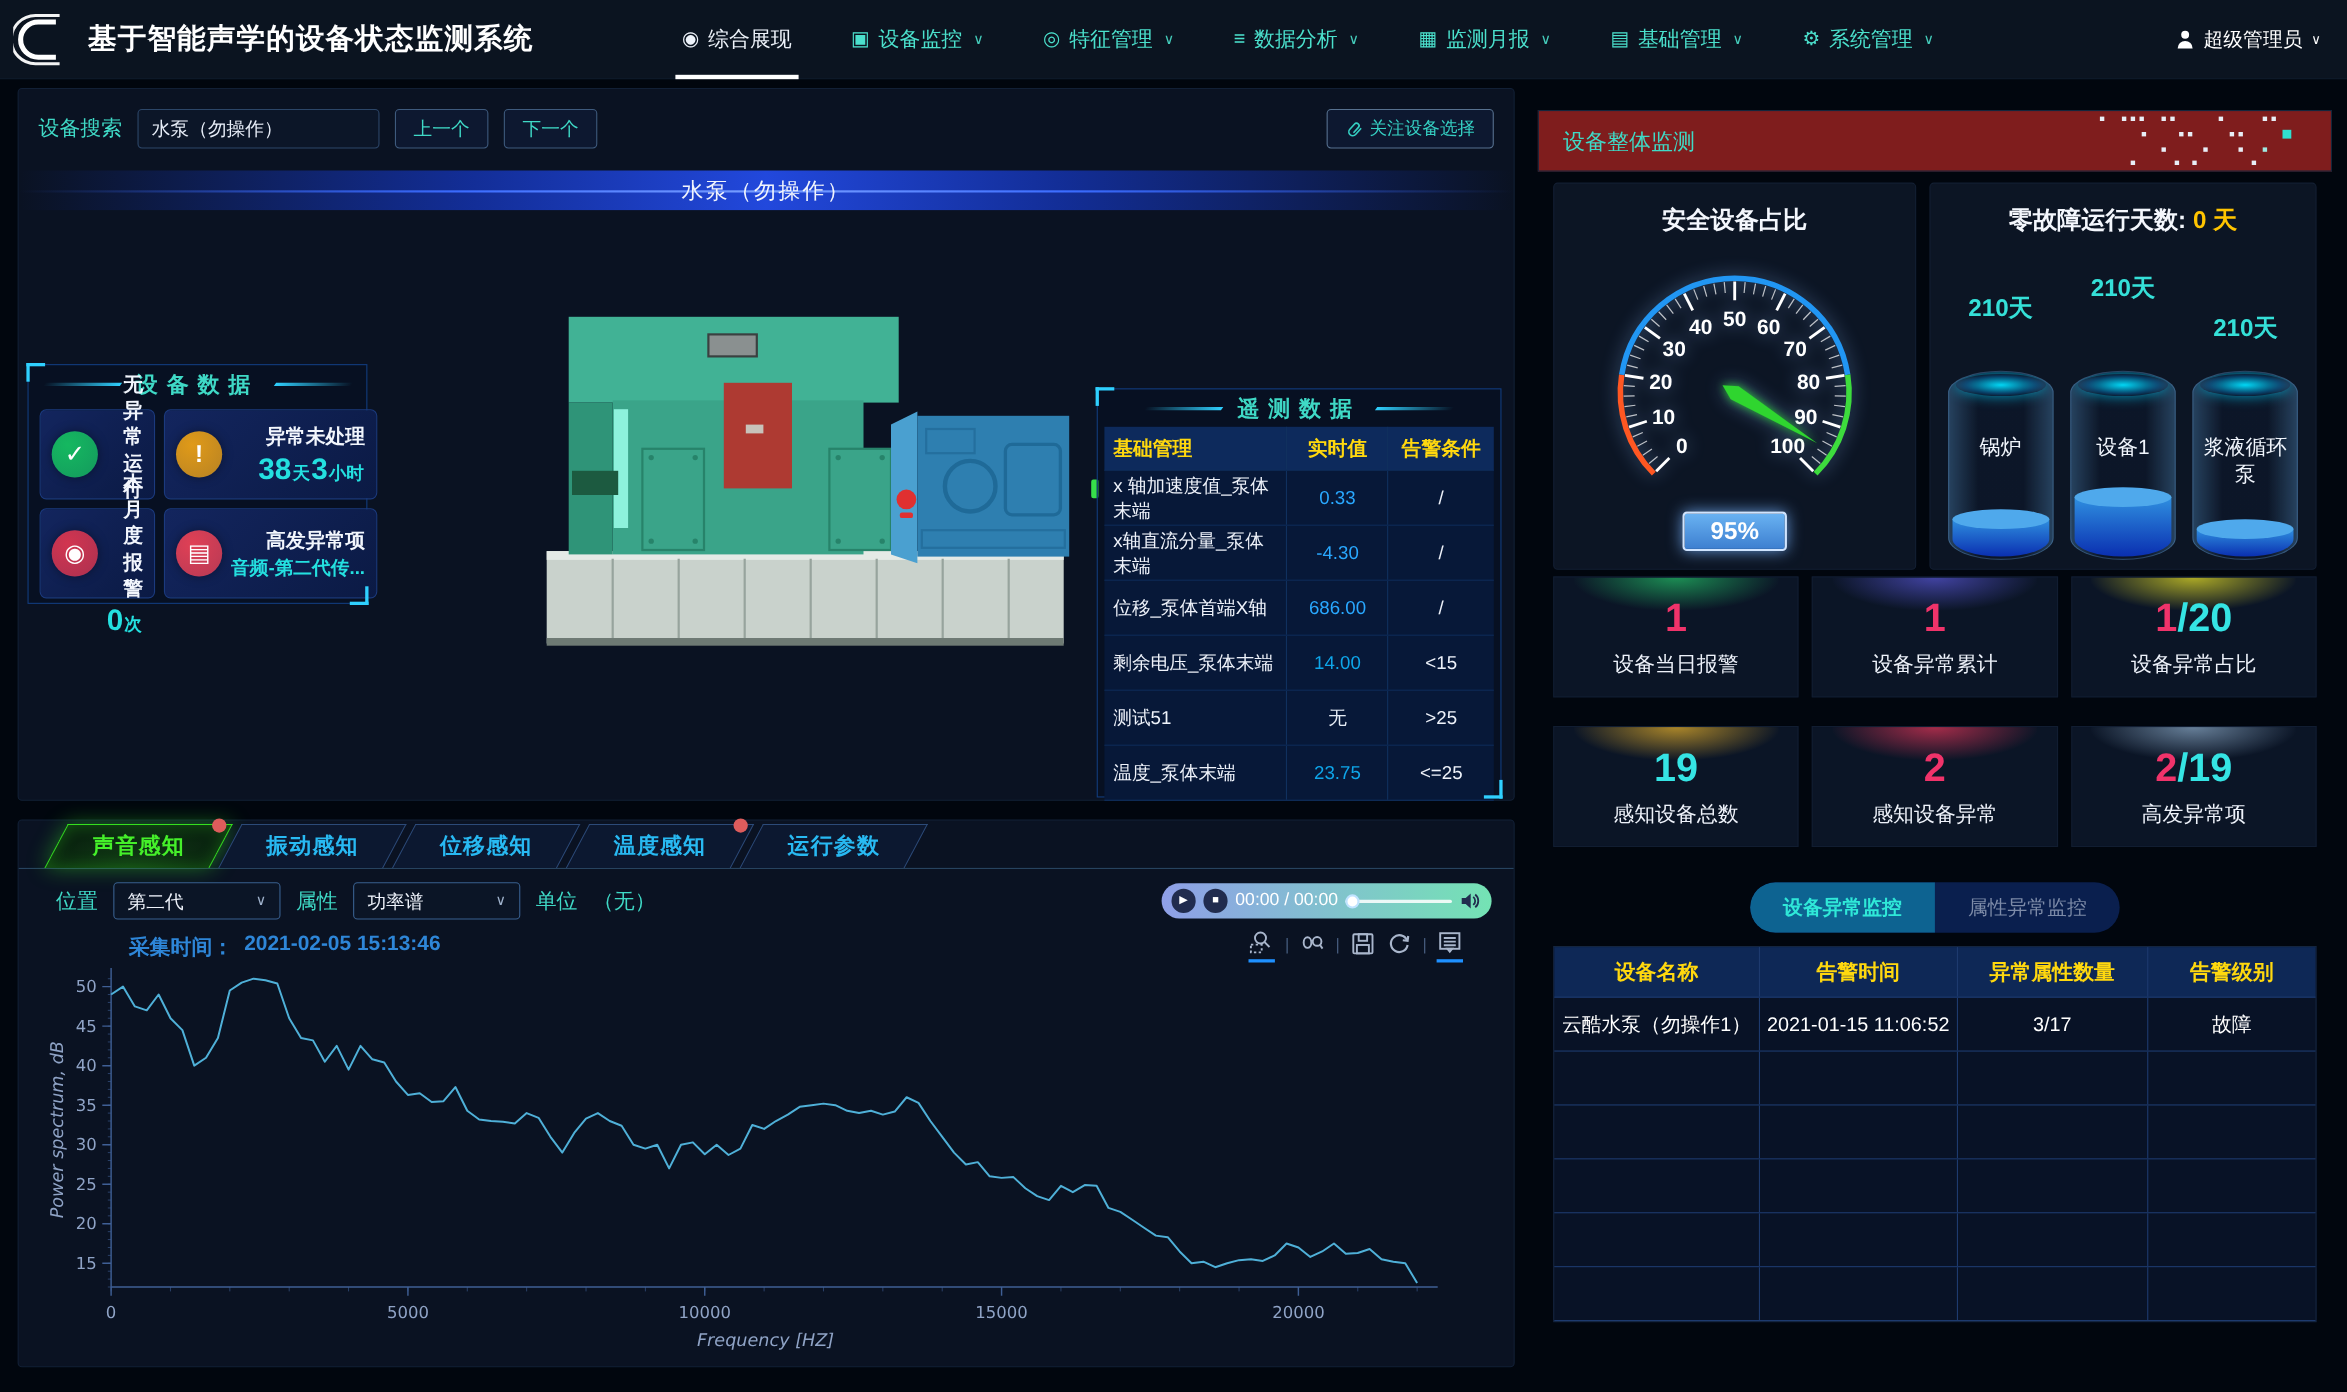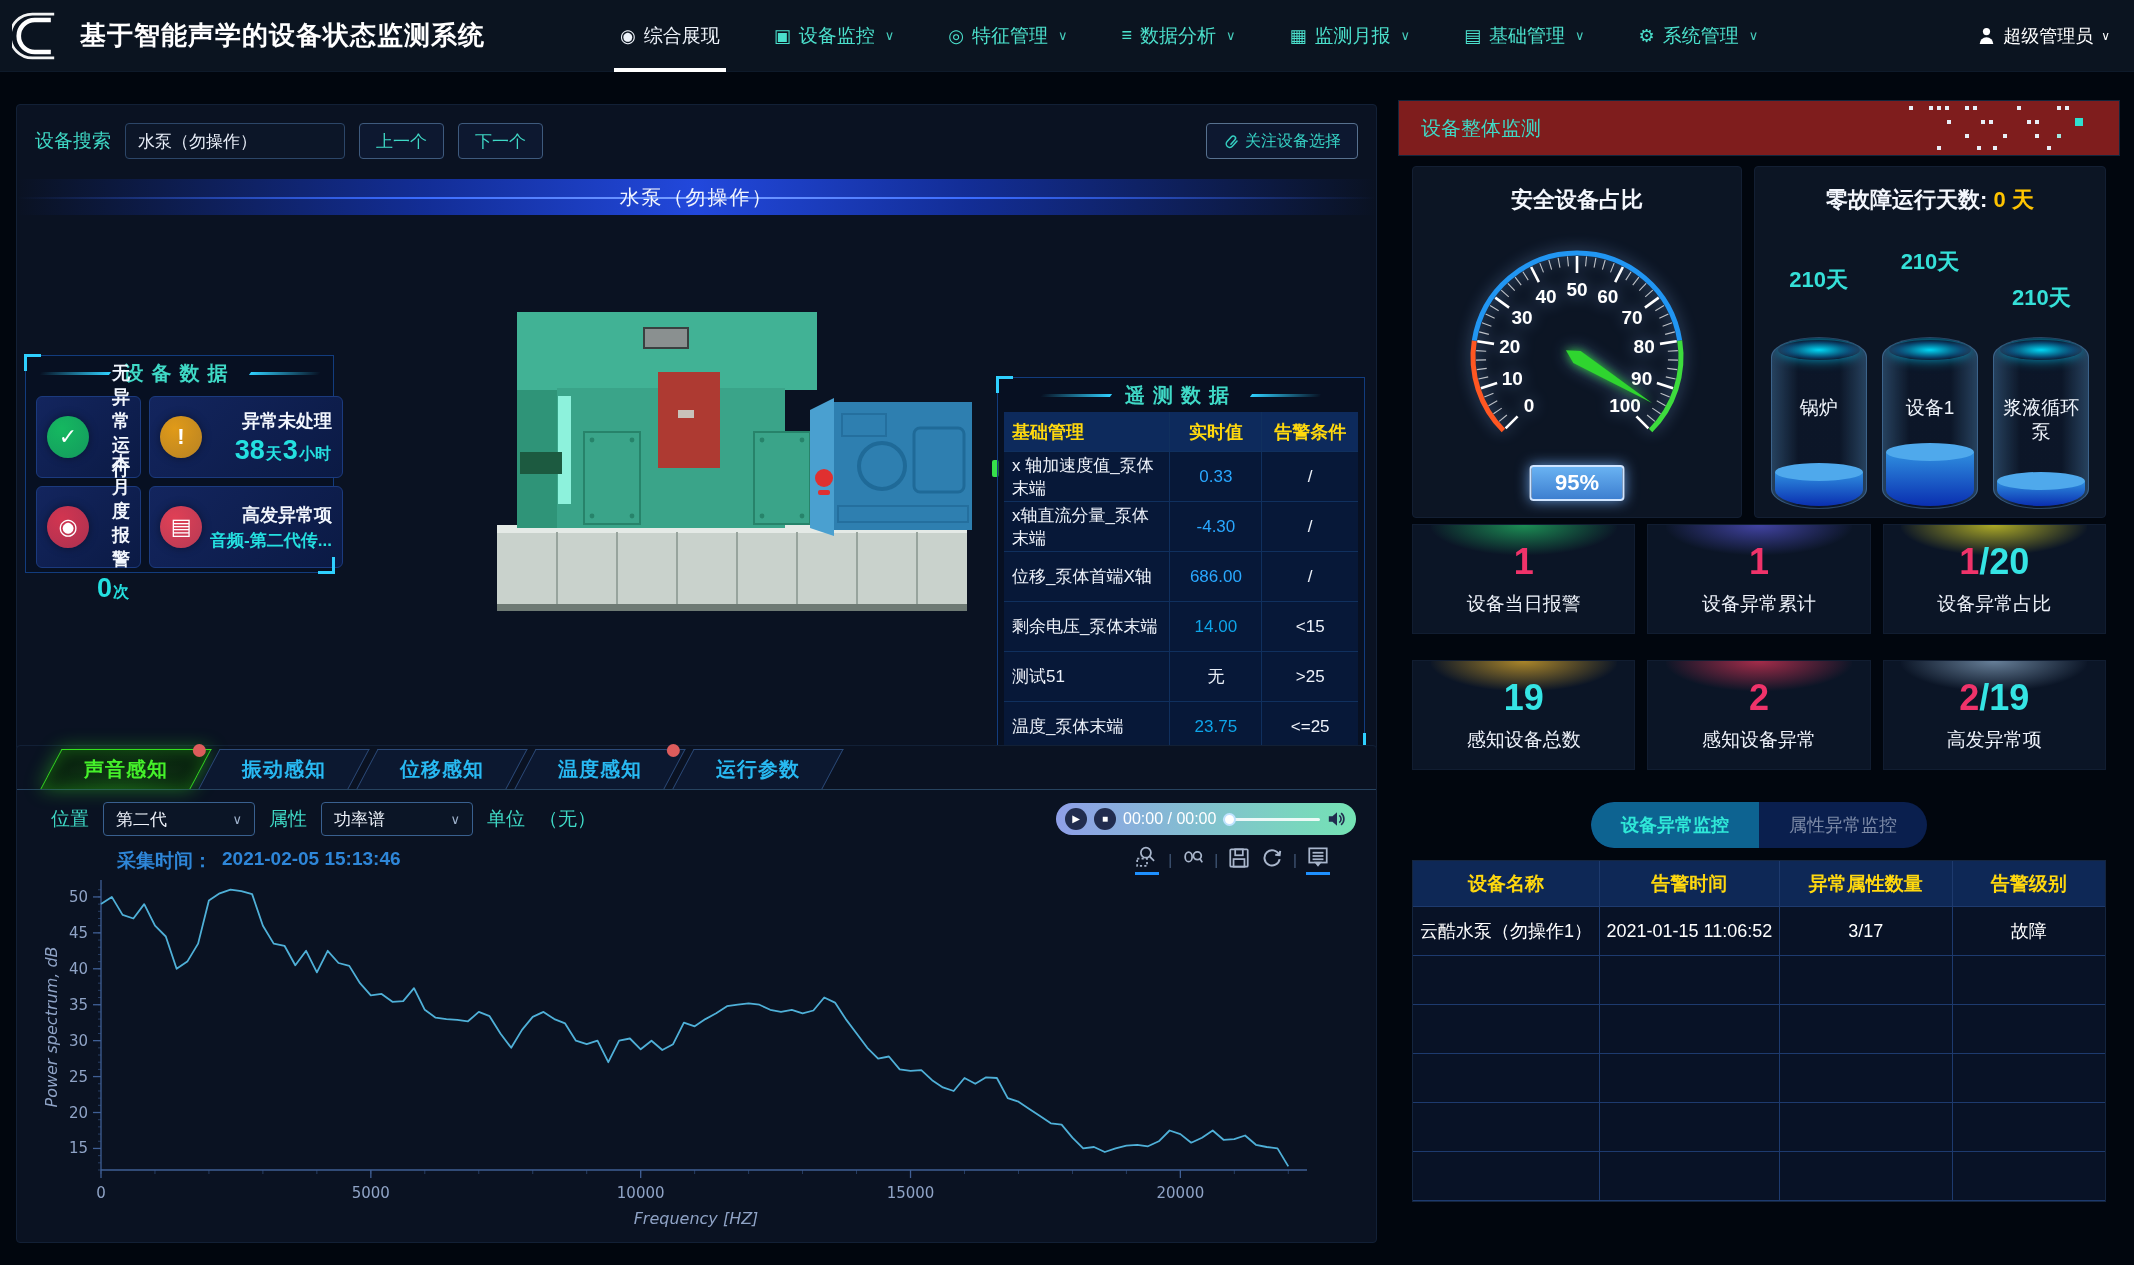--- a/index.html
+++ b/index.html
@@ -14,21 +14,21 @@
   .nav-item{display:flex;align-items:center;gap:8px;height:72px;cursor:pointer;color:#4be0cc;font-size:19px;position:relative;}
   .nav-item .nav-ico{font-size:18px;}
   .nav-item .nav-caret{font-size:13px;margin-left:2px;opacity:.9;}
   .nav-item.active{color:#eef3fa;}
   .nav-item.active::after{content:"";position:absolute;left:-6px;right:-6px;bottom:0;height:4px;background:#fff;}
   .user-menu{margin-left:auto;margin-right:24px;display:flex;align-items:center;gap:8px;color:#fff;font-size:18px;cursor:pointer;}
   .user-menu .chev{font-size:12px;}
 
   
   .panel{position:absolute;background:#0a1222;border:1px solid #122036;border-radius:4px;}
-  .panel-3d{left:16px;top:104px;width:1361px;height:648px;padding-left:40px;}
+  .panel-3d{left:16px;top:80px;width:1361px;height:648px;padding-left:40px;}
   .panel-chart{left:16px;top:745px;width:1361px;height:498px;}
 
   
   .search-row{position:absolute;left:18px;top:16px;right:18px;height:40px;display:flex;align-items:center;gap:14px;}
   .lbl{color:#3fd9c6;font-size:19px;white-space:nowrap;}
   .search-input{width:220px;height:36px;background:#0c1628;border:1px solid #2c4668;border-radius:4px;color:#e8eef8;font-size:17px;padding:0 12px;outline:none;font-family:inherit;}
   .ghost-btn{height:36px;padding:0 16px;background:#0d1830;border:1px solid #3e5a7d;border-radius:4px;color:#3fd9c6;font-size:17px;cursor:pointer;font-family:inherit;display:flex;align-items:center;gap:6px;}
   .ghost-btn.follow{margin-left:auto;border-color:#57718f;color:#35cfc2;font-size:16px;}
 
   

